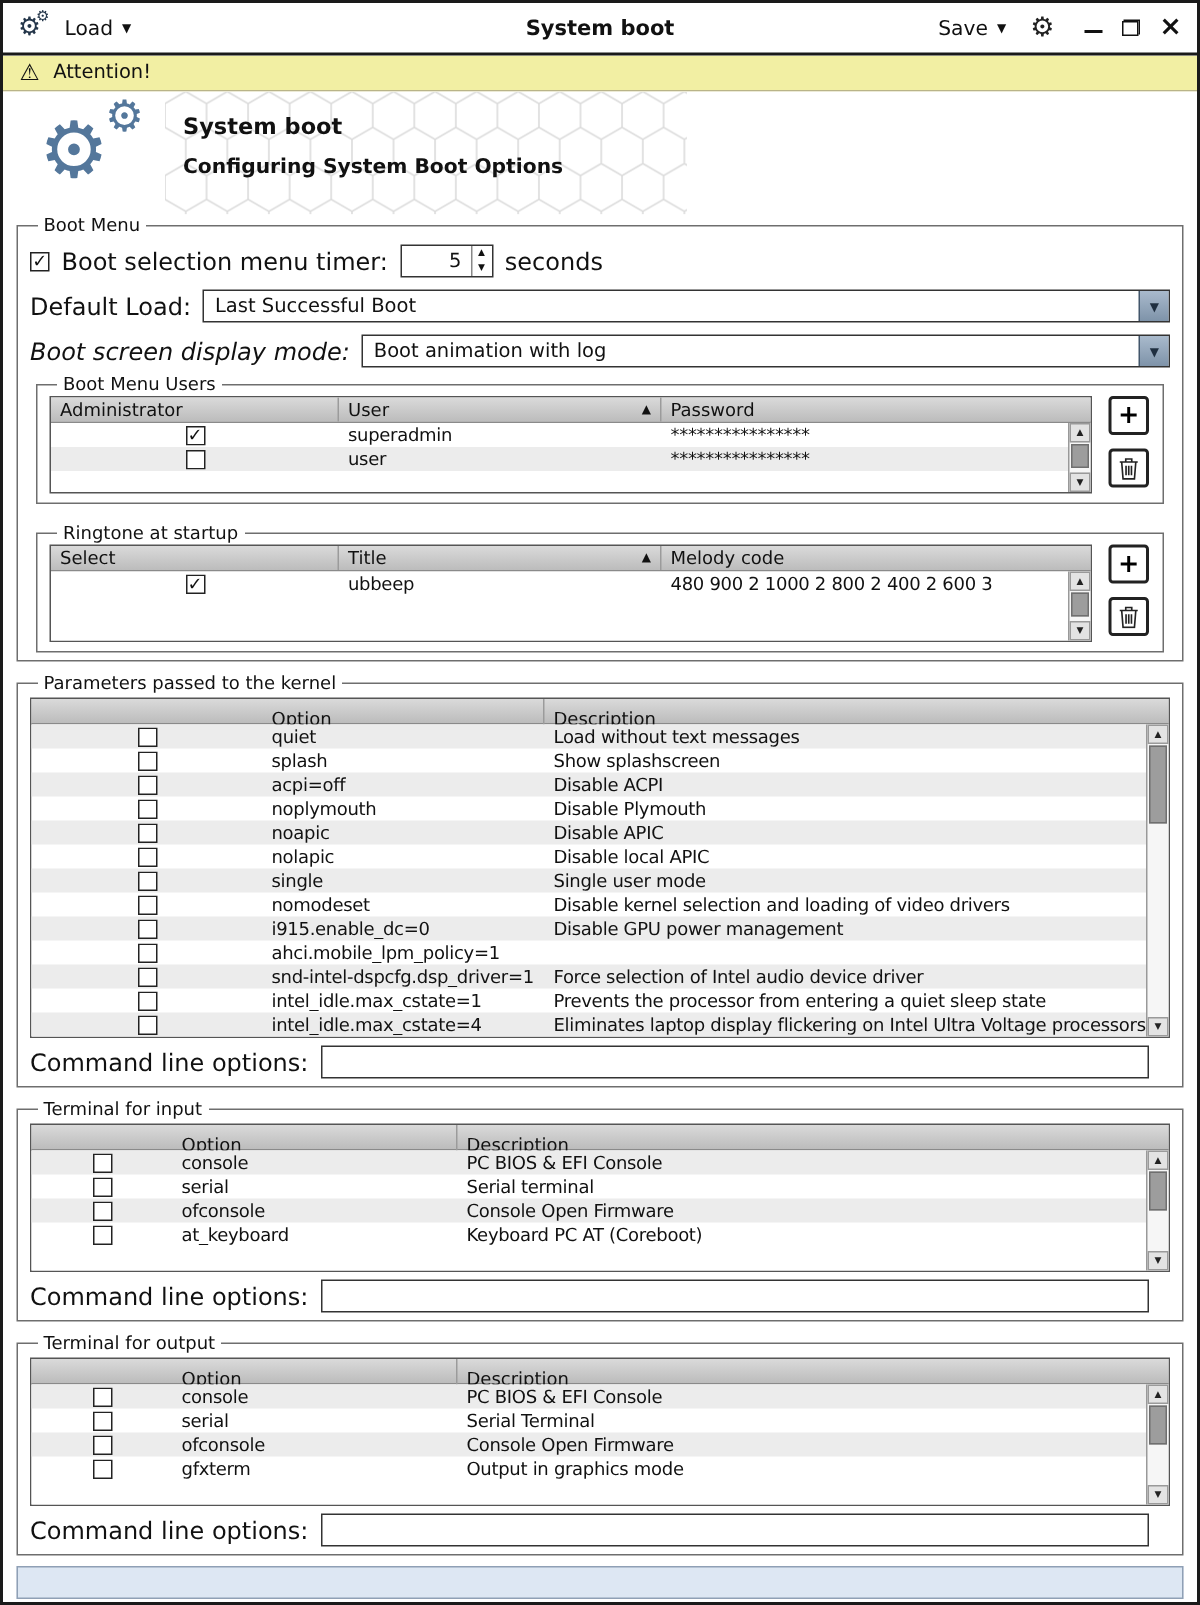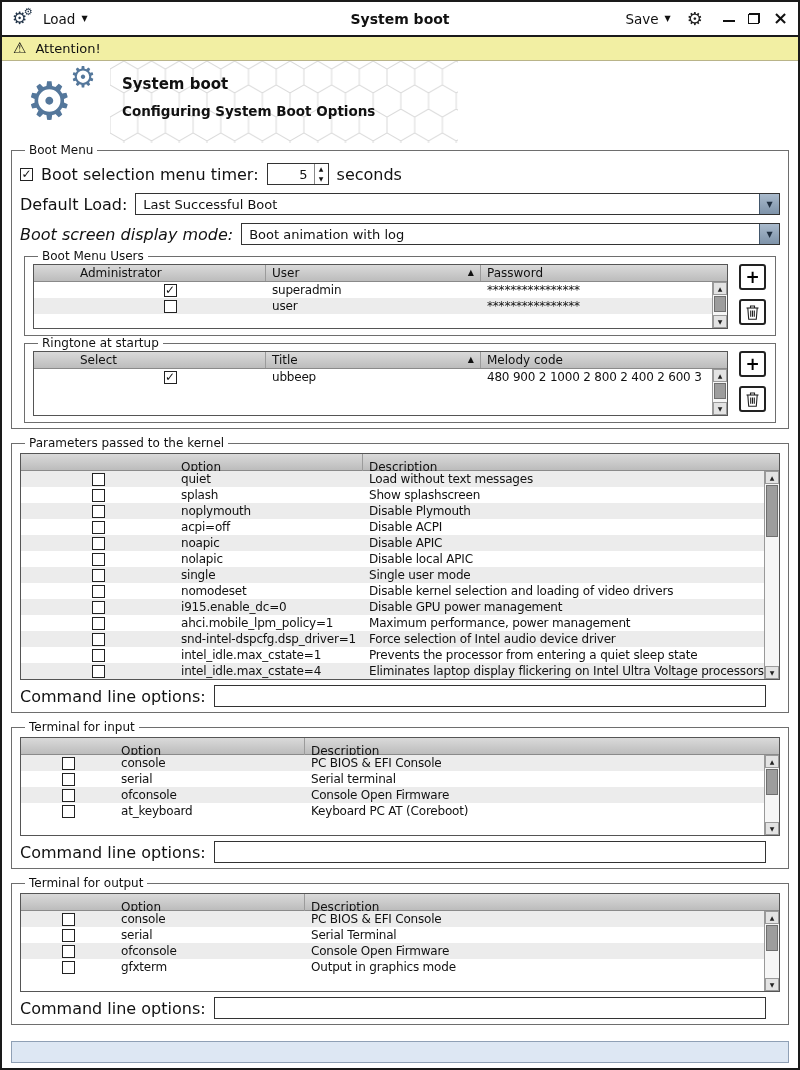--- a/index.html
+++ b/index.html
@@ -40,21 +40,21 @@
   .hexes { position:absolute; left:108px; top:0; }
   .logo { position:absolute; left:24px; top:2px; width:86px; height:80px; color:#54779b; }
   .logo .g1 { position:absolute; left:0; top:12px; font-size:52px; line-height:1; }
   .logo .g2 { position:absolute; left:44px; top:0; font-size:29px; line-height:1; }
   .header .h-title { position:absolute; left:120px; top:14px; font-size:15px; font-weight:bold; }
   .header .h-sub   { position:absolute; left:120px; top:42px; font-size:13.5px; font-weight:bold; }
 
   
   fieldset { border:1px solid #6e6e6e; margin:0 9px 7px; padding:3px 8px 5px; flex-shrink:0; background:#fff; }
   fieldset.sub { margin:0 4px 0; padding:1px 8px 6px; }
-  fieldset.sub + fieldset.sub, .sub-gap { margin-top:0; }
+  fieldset.sub + fieldset.sub, .sub-gap { margin-top:12px; }
   legend { font-size:12px; padding:0 4px; margin-left:5px; }
 
   .frow { display:flex; align-items:center; gap:8px; margin:3px 0 8px; }
   .frow:last-of-type { margin-bottom:4px; }
   label { font-size:16px; white-space:nowrap; }
   .lbl-default { flex:0 0 86px; }
   .lbl-mode { flex:0 0 183px;font-style:italic; }
 
   .cb { width:13px; height:13px; border:1px solid #222; background:#fff;
     display:inline-flex; align-items:center; justify-content:center; flex:0 0 13px; }
@@ -80,21 +80,21 @@
   .tbl-head .hc:last-child { border-right:none; }
   .tbl-head .hc.center { justify-content:center;margin-top:26px; }
   .sort { font-size:8px; line-height:1; margin-left:auto; }
   .sort.inline { margin-left:6px; }
   .tbl-body { margin-right:15px; position:relative; overflow:hidden; background:#fff; }
   .row { display:grid; height:16px; align-items:center; font-size:12px; }
   .row .cell { padding:0 6px; overflow:hidden; white-space:nowrap; letter-spacing:-0.2px; }
   .row .cell.center { display:flex; justify-content:center; padding:0; }
   .tbl.alt .row:nth-of-type(odd) { background:#ececec; }
   .tbl:not(.alt) .row:nth-of-type(even) { background:#ececec; }
-  .grid-users  { grid-template-columns:192px 215px 1fr;padding-left:40px; }
+  .grid-users  { grid-template-columns:192px 215px 1fr; }
   .grid-kernel { grid-template-columns:154px 188px 1fr; }
   .grid-term   { grid-template-columns:94px 190px 1fr; }
 
   
   .vscroll { position:absolute; top:17px; right:0; bottom:0; width:15px; border-left:1px solid #999;
     background:#f6f6f6; display:flex; flex-direction:column; }
   .sb-btn { flex:0 0 13px; background:#e3e3e3; border:1px solid #9a9a9a; display:flex;
     align-items:center; justify-content:center; font-size:6px; line-height:1; color:#222; }
   .sb-track { flex:1; position:relative; margin:1px 0; }
   .sb-thumb { position:absolute; left:1px; right:1px; background:#9d9d9d; border:1px solid #6f6f6f; }
@@ -340,36 +340,36 @@
               <span class="cb"></span>
             </div>
             <div class="cell">splash</div>
             <div class="cell">Show splashscreen</div>
           </div>
 
           <div class="row grid-kernel">
             <div class="cell center">
               <span class="cb"></span>
             </div>
+            <div class="cell">acpi=off</div>
+            <div class="cell">Disable ACPI</div>
+          </div>
+
+          <div class="row grid-kernel">
+            <div class="cell center">
+              <span class="cb"></span>
+            </div>
             <div class="cell">noplymouth</div>
             <div class="cell">Disable Plymouth</div>
           </div>
 
           <div class="row grid-kernel">
             <div class="cell center">
               <span class="cb"></span>
             </div>
-            <div class="cell">acpi=off</div>
-            <div class="cell">Disable ACPI</div>
-          </div>
-
-          <div class="row grid-kernel">
-            <div class="cell center">
-              <span class="cb"></span>
-            </div>
             <div class="cell">noapic</div>
             <div class="cell">Disable APIC</div>
           </div>
 
           <div class="row grid-kernel">
             <div class="cell center">
               <span class="cb"></span>
             </div>
             <div class="cell">nolapic</div>
             <div class="cell">Disable local APIC</div>
@@ -397,21 +397,20 @@
             </div>
             <div class="cell">i915.enable_dc=0</div>
             <div class="cell">Disable GPU power management</div>
           </div>
 
           <div class="row grid-kernel">
             <div class="cell center">
               <span class="cb"></span>
             </div>
             <div class="cell">ahci.mobile_lpm_policy=1</div>
-            <div class="cell">Maximum performance, power management</div>
           </div>
 
           <div class="row grid-kernel">
             <div class="cell center">
               <span class="cb"></span>
             </div>
             <div class="cell">snd-intel-dspcfg.dsp_driver=1</div>
             <div class="cell">Force selection of Intel audio device driver</div>
           </div>
 

